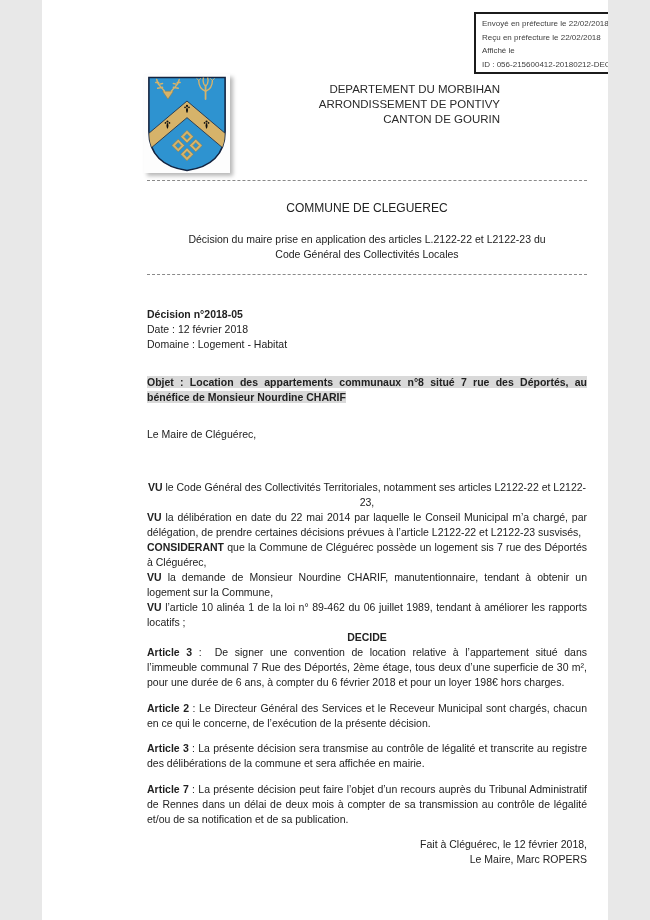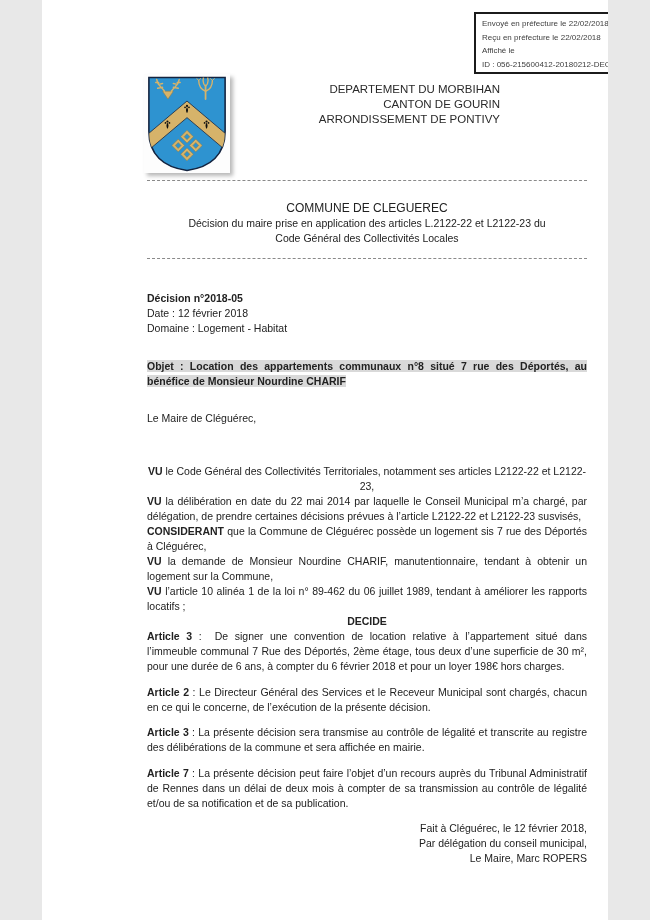--- a/index.html
+++ b/index.html
@@ -49,21 +49,21 @@
     width:440px;
     font-size:10.5px; line-height:15px;
     color:#222;
   }
   .dashed-rule {
     border:none; border-top:1.5px dashed #8a8a8a;
     height:0; margin:0;
   }
   .rule-2 { margin-top:12px; }
   .commune-title { text-align:center; margin-top:20px; font-size:12px; }
-  .subtitle { text-align:center; width:86%; margin-left:auto; margin-right:auto; }
+  .subtitle { text-align:center; margin-top:16px; width:86%; margin-left:auto; margin-right:auto; }
   .meta { margin-top:32px; }
   .bold { font-weight:bold; }
   .objet { margin-top:23px; font-weight:bold; text-align:justify; }
   .objet .hl { background:#d9d9d9; }
   .salutation { margin-top:22px; }
   .recitals { margin-top:14px; }
   .recital { margin:0; text-align:justify; }
   .recital.left { text-align:center;margin-top:38px; }
   .decide { text-align:center; font-weight:bold; margin-top:0; }
   .article { margin-top:0; text-align:justify; }
@@ -142,22 +142,22 @@
             <path d="M53,69.5 L56,72.5 L53,75.5 L50,72.5 Z"></path>
             <path d="M44,78.5 L47,81.5 L44,84.5 L41,81.5 Z"></path>
           </g>
         </g>
       </g>
     </svg>
   </div>
 
   <div class="letterhead">
     <div>DEPARTEMENT DU MORBIHAN</div>
+    <div>ARRONDISSEMENT DE PONTIVY</div>
     <div>CANTON DE GOURIN</div>
-    <div>ARRONDISSEMENT DE PONTIVY</div>
   </div>
 
   <div class="content">
 
     <hr class="dashed-rule">
 
     <div class="commune-title bold" style="font-weight:normal;">COMMUNE DE CLEGUEREC</div>
 
     <div class="subtitle">Décision du maire prise en application des articles L.2122-22 et L2122-23 du Code Général des Collectivités Locales</div>
 
@@ -187,18 +187,17 @@
 
     <div class="articles">
       <p class="article"><span class="bold">Article 3</span><span> :&nbsp;&nbsp;De signer une convention de location relative à l’appartement situé dans l’immeuble communal 7 Rue des Déportés, 2ème étage, tous deux d’une superficie de 30 m², pour une durée de 6 ans, à compter du 6 février 2018 et pour un loyer 198€ hors charges.</span></p>
       <p class="article"><span class="bold">Article 2</span><span> : Le Directeur Général des Services et le Receveur Municipal sont chargés, chacun en ce qui le concerne, de l’exécution de la présente décision.</span></p>
       <p class="article"><span class="bold">Article 3</span><span> : La présente décision sera transmise au contrôle de légalité et transcrite au registre des délibérations de la commune et sera affichée en mairie.</span></p>
       <p class="article"><span class="bold">Article 7</span><span> : La présente décision peut faire l’objet d’un recours auprès du Tribunal Administratif de Rennes dans un délai de deux mois à compter de sa transmission au contrôle de légalité et/ou de sa notification et de sa publication.</span></p>
     </div>
 
     <div class="signature">
       <div>Fait à Cléguérec, le 12 février 2018,</div>
-      <div>Par délégation du conseil municipal,</div>
       <div>Le Maire, Marc ROPERS</div>
     </div>
 
   </div>
 </div>
 
 </body></html>

